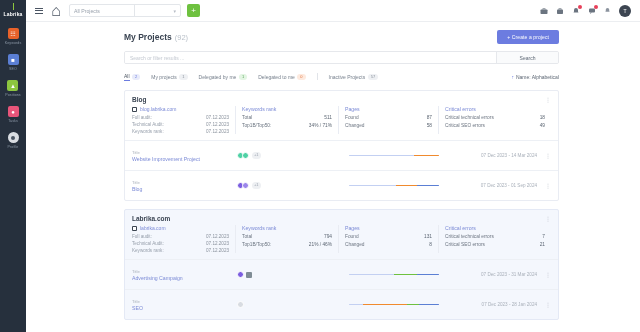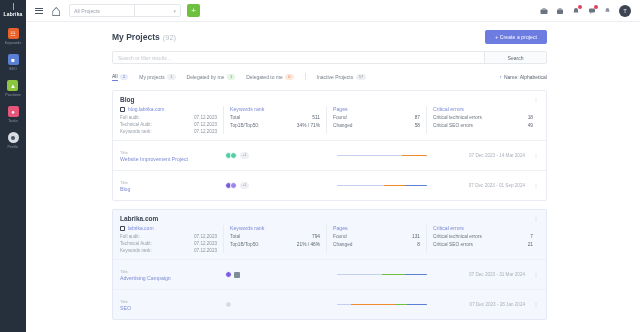--- a/index.html
+++ b/index.html
@@ -77,21 +77,21 @@
     position: absolute; top: -1px; right: -2px; width: 4px; height: 4px;
     border-radius: 50%; background: #e8405a;
   }
   .avatar {
     width: 12px; height: 12px; border-radius: 50%; background: #3c4551;
     color: #fff; font-size: 5px; display:flex; align-items:center; justify-content:center;
     cursor:pointer;
   }
 
   
-  .content { flex: 1; background: #ffffff; padding: 7px 0 0 0; overflow: hidden; }
+  .content { flex: 1; background: #ffffff; padding: 7px 0 0 12px; overflow: hidden; }
   .inner { margin-left: 86px; width: 435px; }
 
   .page-head { display: flex; align-items: center; height: 16px; }
   .page-title { font-size: 8.5px; color: #3a4452; font-weight: bold; }
   .page-count { font-size: 7.5px; color: #b9c0c9; margin-left: 3px; font-weight: normal;}
   .create-btn {
     margin-left: auto; background: #6c7ce0; color: #fff; font-size: 5px;
     border-radius: 2px; padding: 4px 10px; cursor: pointer; letter-spacing:.1px;
   }
 

